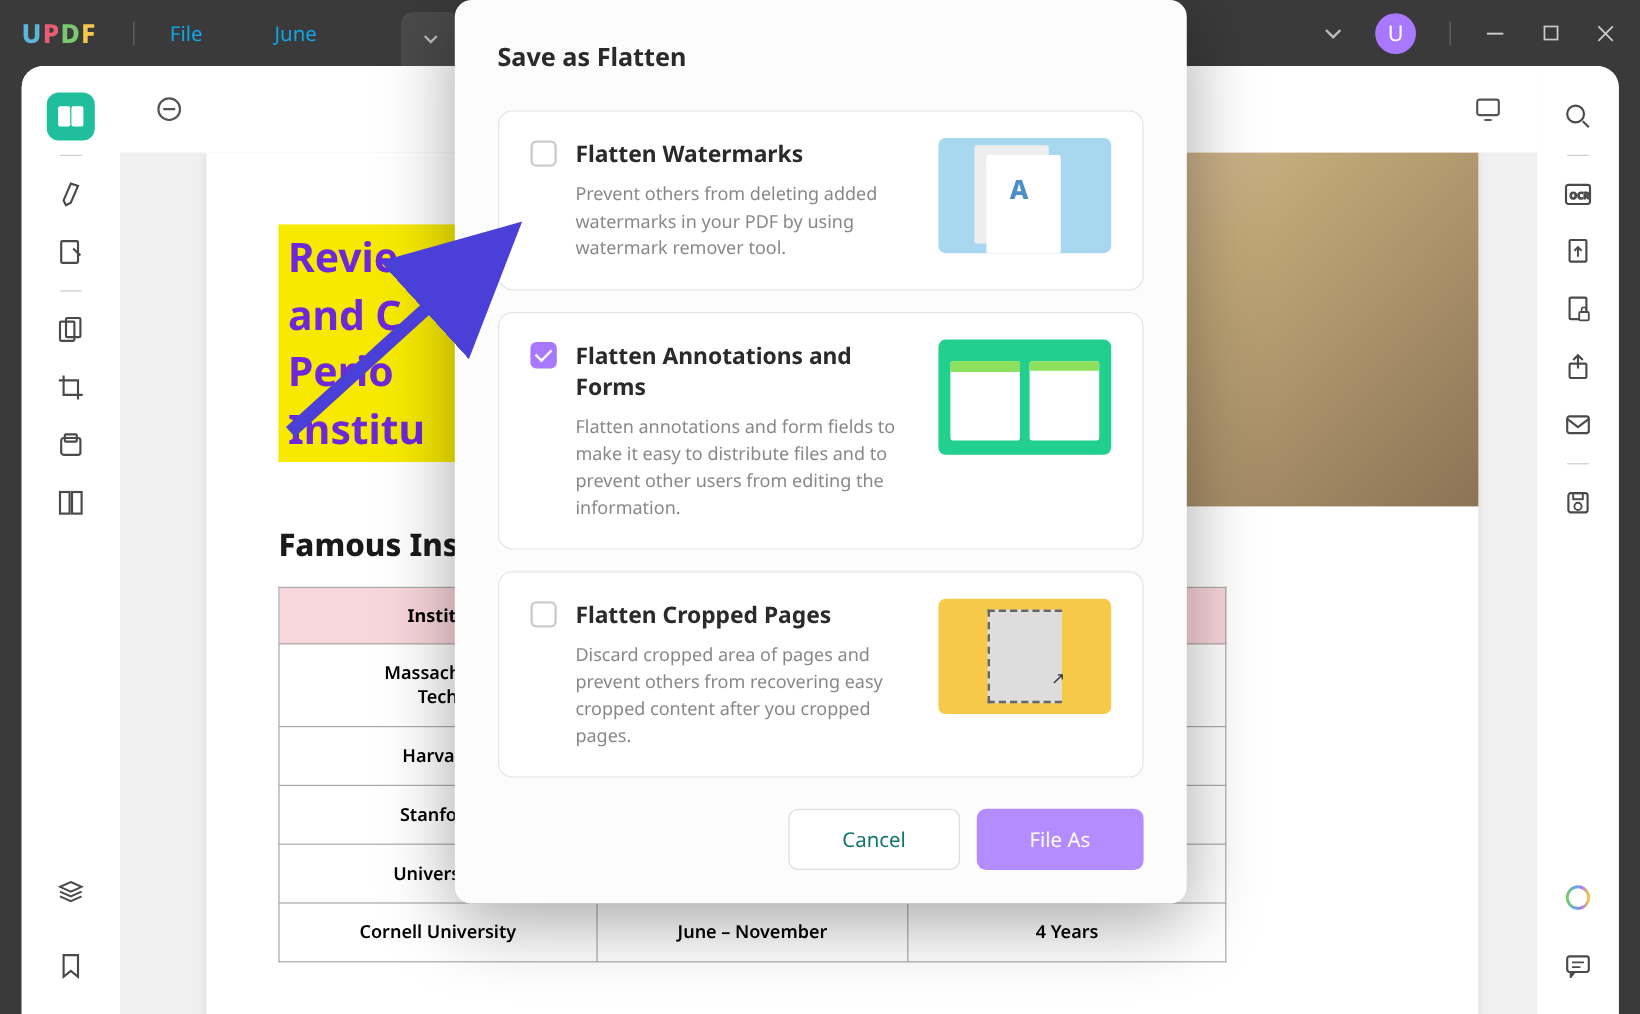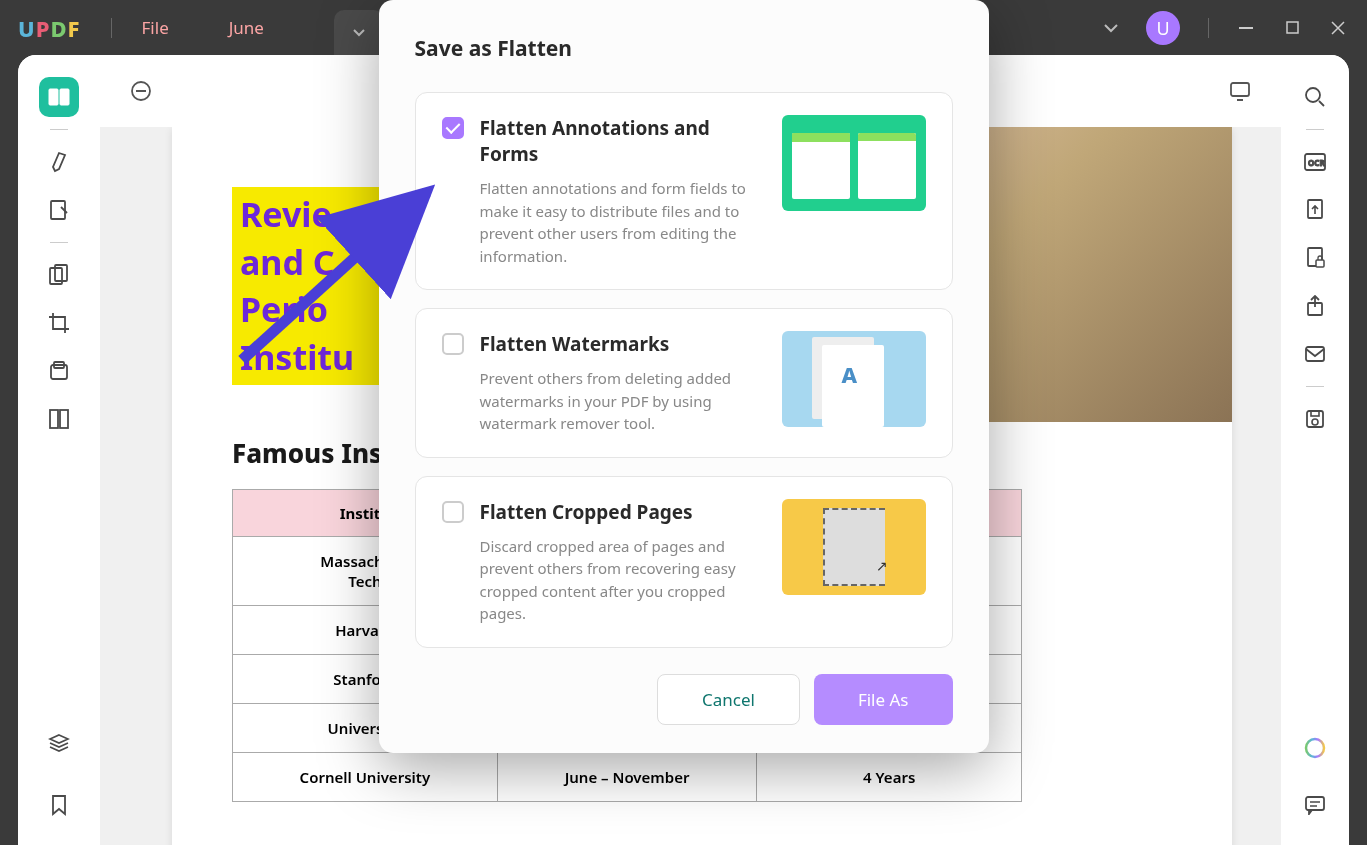--- a/index.html
+++ b/index.html
@@ -6,21 +6,21 @@
 body { width: 1367px; height: 845px; overflow: hidden; background: #3a3a3a; position: relative; }
 
 
 .title-bar { height: 55px; background: #3a3a3a; display: flex; align-items: center; padding: 0 0 0 18px; }
 .logo { font-size: 22px; font-weight: 800; letter-spacing: 1px; display: flex; }
 .logo .u { color: #5bb5d9; }
 .logo .p { color: #e85d75; }
 .logo .d { color: #7bc96f; }
 .logo .f { color: #f2c94c; }
 .title-divider { width: 1px; height: 20px; background: #666; margin: 0 30px; }
-.menu-item { color: #fca5a5; font-size: 17px; margin-right: 60px; cursor: pointer; }
+.menu-item { color: #0ea5e9; font-size: 17px; margin-right: 60px; cursor: pointer; }
 .tabs { display: flex; align-items: flex-end; height: 55px; margin-left: 10px; }
 .tab { display: flex; align-items: center; height: 45px; padding: 0 18px; border-radius: 10px 10px 0 0; }
 .tab.dropdown { background: #4a4a4a; width: 50px; justify-content: center; margin-right: 6px; }
 .tab.active { background: #5a5a5a; }
 .tab-title { color: #e8e8e8; font-size: 15px; margin-right: 30px; }
 .tab-close { color: #aaa; font-size: 18px; }
 .tab.new { width: 45px; justify-content: center; }
 .tab.new .plus { color: #bbb; font-size: 20px; }
 .title-right { margin-left: auto; display: flex; align-items: center; gap: 28px; padding-right: 20px; }
 .avatar { width: 34px; height: 34px; border-radius: 50%; background: #a878ff; color: #fff; display: flex; align-items: center; justify-content: center; font-size: 18px; }
@@ -326,35 +326,35 @@
     </div>
   </div>
 
 </div>
 
 <div class="modal-overlay">
   <div class="modal">
     <div class="modal-title">Save as Flatten</div>
 
     <div class="option-card">
+      <div class="chk"></div>
+      <div class="option-text">
+        <div class="option-title">Flatten Watermarks</div>
+        <div class="option-desc">Prevent others from deleting added watermarks in your PDF by using watermark remover tool.</div>
+      </div>
+      <div class="option-img img-blue"></div>
+    </div>
+
+    <div class="option-card">
       <div class="chk checked"></div>
       <div class="option-text">
         <div class="option-title">Flatten Annotations and Forms</div>
         <div class="option-desc">Flatten annotations and form fields to make it easy to distribute files and to prevent other users from editing the information.</div>
       </div>
       <div class="option-img img-green"></div>
-    </div>
-
-    <div class="option-card">
-      <div class="chk"></div>
-      <div class="option-text">
-        <div class="option-title">Flatten Watermarks</div>
-        <div class="option-desc">Prevent others from deleting added watermarks in your PDF by using watermark remover tool.</div>
-      </div>
-      <div class="option-img img-blue"></div>
     </div>
 
     <div class="option-card">
       <div class="chk"></div>
       <div class="option-text">
         <div class="option-title">Flatten Cropped Pages</div>
         <div class="option-desc">Discard cropped area of pages and prevent others from recovering easy cropped content after you cropped pages.</div>
       </div>
       <div class="option-img img-yellow"></div>
     </div>

